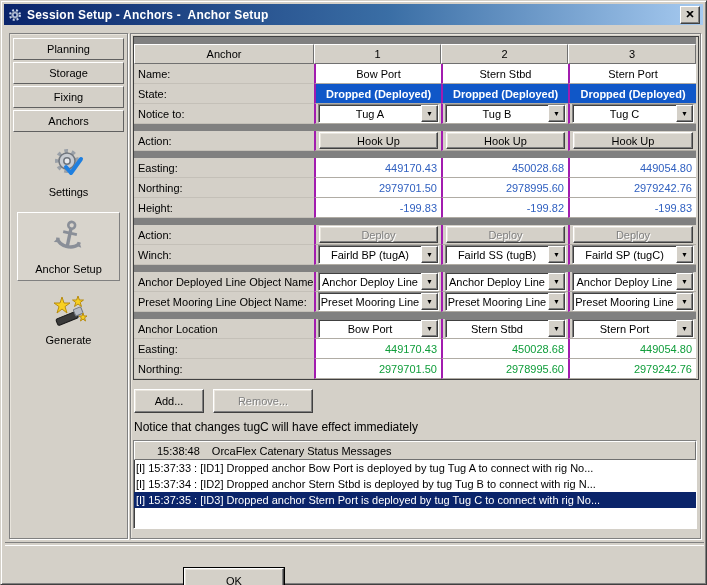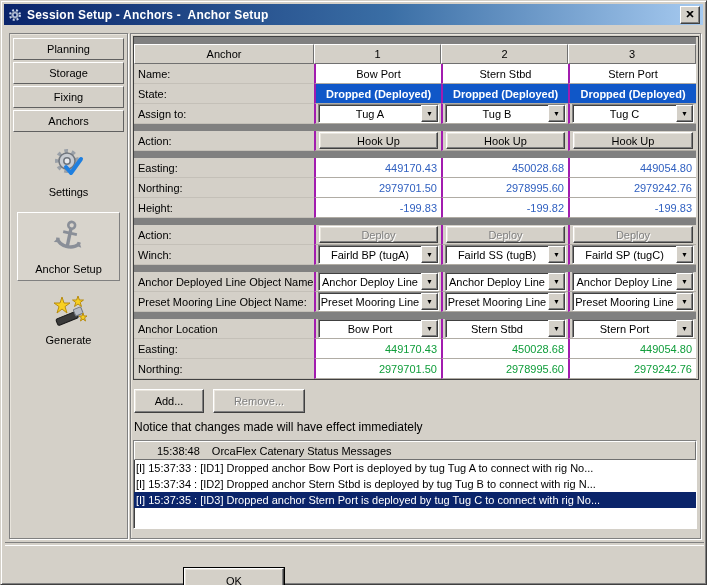--- a/index.html
+++ b/index.html
@@ -56,21 +56,21 @@
     font-size:7px;color:#000;}
   
   .btn{background:#d4d0c8;border:1px solid;border-color:#ffffff #404040 #404040 #ffffff;
     box-shadow:inset -1px -1px 0 #808080, inset 1px 1px 0 #e8e4dc;
     display:flex;align-items:center;justify-content:center;box-sizing:border-box;cursor:default;}
   .cell-btn{flex:1;margin:1px 3px;height:17px;}
   .btn.disabled{color:#808080;text-shadow:1px 1px 0 #ffffff;}
   
   .addrow{display:flex;gap:9px;margin-top:9px;margin-left:1px;}
   .add-btn{width:70px;height:24px;}
-  .remove-btn{width:92px;height:24px;}
+  .remove-btn{width:100px;height:24px;}
   .notice{margin:7px 0 6px 1px;font-size:12px;}
   
   .statusbox{width:564px;height:89px;background:#ffffff;box-sizing:border-box;
     border:1px solid;border-color:#808080 #ffffff #ffffff #808080;box-shadow:inset 1px 1px 0 #404040;}
   .status-header{height:19px;background:#d4d0c8;border:1px solid;border-color:#ffffff #707070 #707070 #ffffff;
     box-sizing:border-box;display:flex;align-items:center;padding-left:22px;gap:12px;}
   .msg{height:16px;display:flex;align-items:center;padding:0 2px;white-space:nowrap;overflow:hidden;}
   .msg.selected{background:#0a246a;color:#ffffff;}
   
   .footer-divider{position:absolute;left:4px;top:541px;width:699px;height:2px;
@@ -168,21 +168,21 @@
       <div class="lcell">Name:</div>
       <div class="vcell">Bow Port</div>
       <div class="vcell">Stern Stbd</div>
       <div class="vcell">Stern Port</div>
 
       <div class="lcell">State:</div>
       <div class="vcell state-cell">Dropped (Deployed)</div>
       <div class="vcell state-cell">Dropped (Deployed)</div>
       <div class="vcell state-cell">Dropped (Deployed)</div>
 
-      <div class="lcell">Assign to:</div>
+      <div class="lcell">Notice to:</div>
       <div class="vcell gray-cell">
         <div class="combo">
           <span class="combo-val">Tug A</span>
           <span class="combo-arrow">▼</span>
         </div>
       </div>
       <div class="vcell gray-cell">
         <div class="combo">
           <span class="combo-val">Tug B</span>
           <span class="combo-arrow">▼</span>
@@ -331,21 +331,21 @@
       <div class="vcell num green-num">2979701.50</div>
       <div class="vcell num green-num">2978995.60</div>
       <div class="vcell num green-num">2979242.76</div>
     </div>
 
     <div class="addrow">
       <div class="btn add-btn">Add...</div>
       <div class="btn remove-btn disabled">Remove...</div>
     </div>
 
-    <div class="notice">Notice that changes made will have effect immediately</div>
+    <div class="notice">Notice that changes tugC will have effect immediately</div>
 
     <div class="statusbox">
       <div class="status-header">
         <span>15:38:48</span>
         <span>OrcaFlex Catenary Status Messages</span>
       </div>
       <div class="msg">[I] 15:37:33 : [ID1] Dropped anchor Bow Port is deployed by tug Tug A to connect with rig No...</div>
       <div class="msg">[I] 15:37:34 : [ID2] Dropped anchor Stern Stbd is deployed by tug Tug B to connect with rig N...</div>
       <div class="msg selected">[I] 15:37:35 : [ID3] Dropped anchor Stern Port is deployed by tug Tug C to connect with rig No...</div>
     </div>

